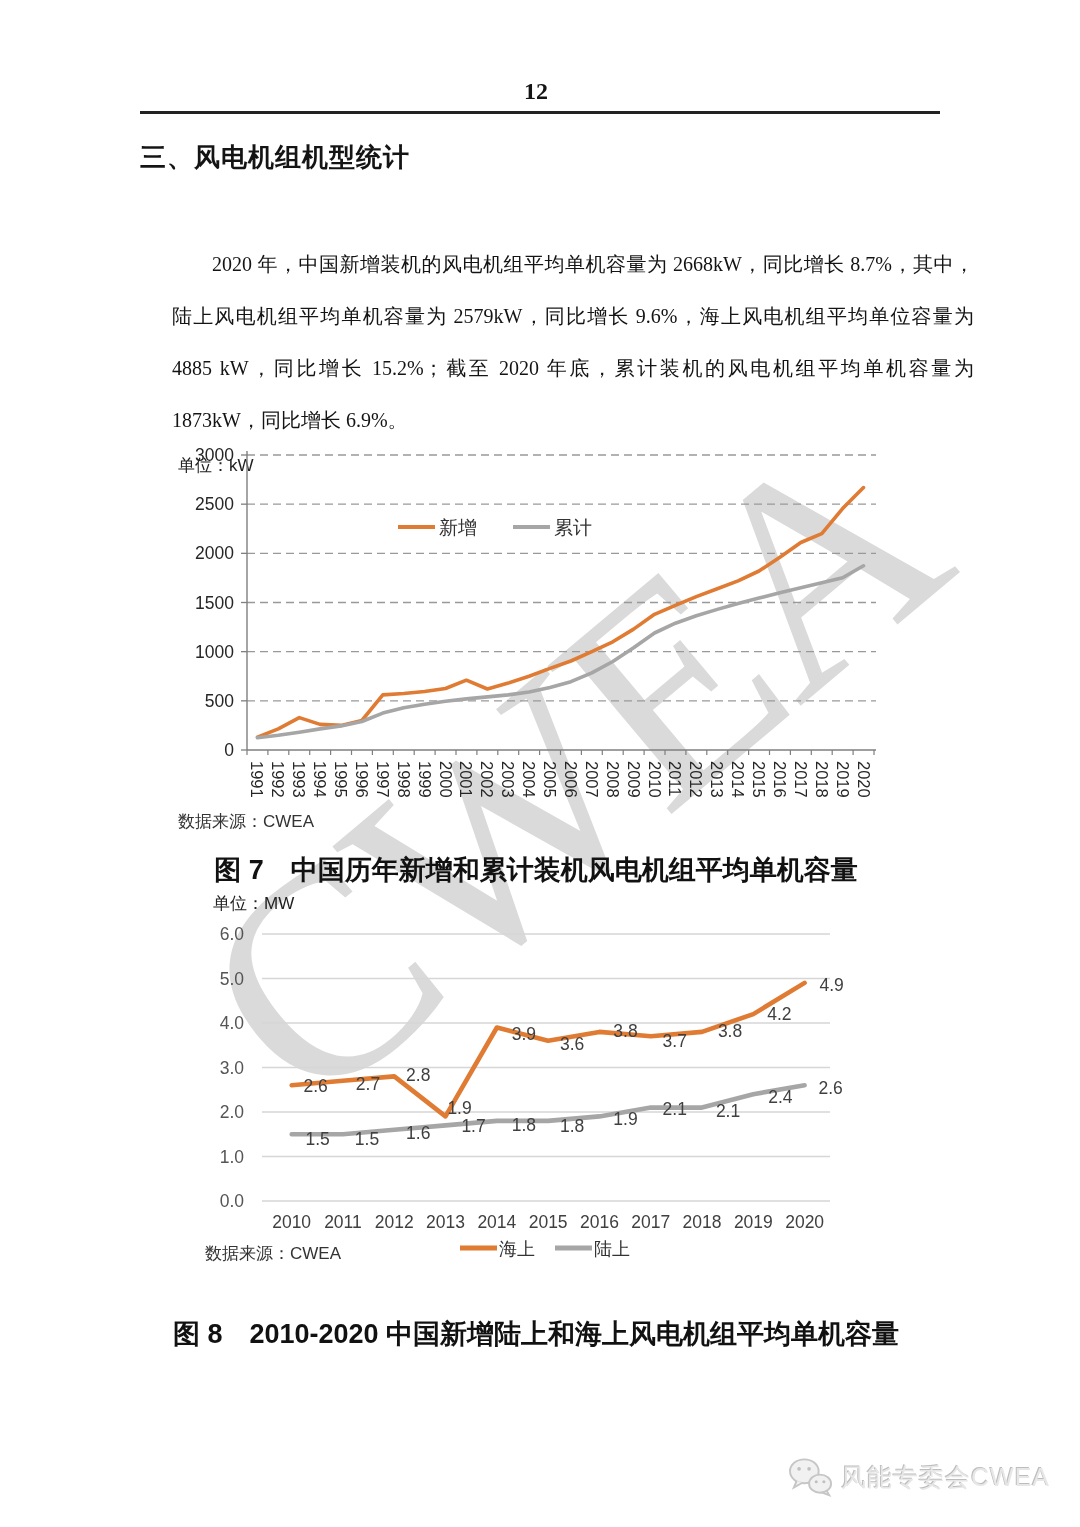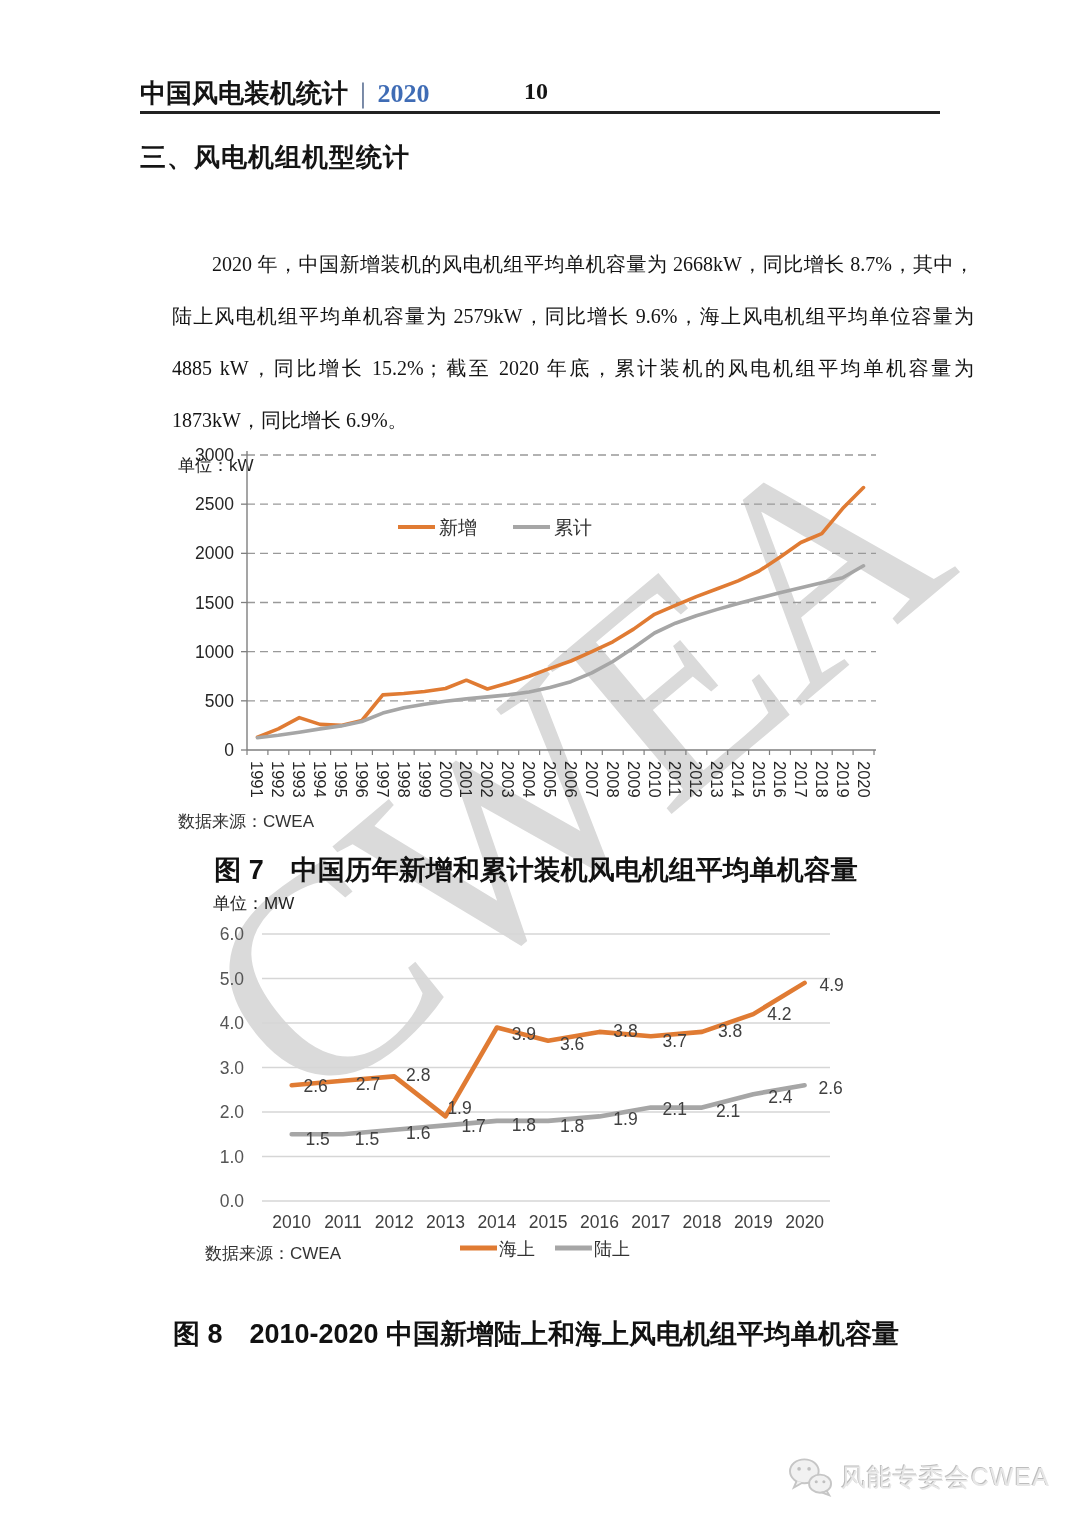--- a/index.html
+++ b/index.html
@@ -83,24 +83,21 @@
     white-space:nowrap;
   }
 </style>
 </head>
 <body>
 
 <div class="page">
 
   <div class="watermark">CWEA</div>
 
-  <div class="layer header">
-    <span>中国风电装机统计</span><span class="sep">｜</span><span class="year">2020</span>
-  </div>
-  <div class="layer pagenum">10</div>
+  <div class="layer pagenum">12</div>
   <div class="layer rule"></div>
 
   <div class="layer section-title">三、风电机组机型统计</div>
 
   <p class="layer body-para p1">2020 年，中国新增装机的风电机组平均单机容量为 2668kW，同比增长 8.7%，其中，陆上风电机组平均单机容量为 2579kW，同比增长 9.6%，海上风电机组平均单位容量为 4885 kW，同比增长 15.2%；截至 2020 年底，累计装机的风电机组平均单机容量为 1873kW，同比增长 6.9%。</p>
 
   <div class="layer unit-label unit1">单位：kW</div>
   <svg id="chart1" class="chart-svg" width="770" height="400" viewBox="0 0 770 400">
       <line x1="77" y1="287.8333333333333" x2="706" y2="287.8333333333333" stroke="#999999" stroke-width="1.3" stroke-dasharray="8 5"></line>
       <line x1="77" y1="238.66666666666669" x2="706" y2="238.66666666666669" stroke="#999999" stroke-width="1.3" stroke-dasharray="8 5"></line>

